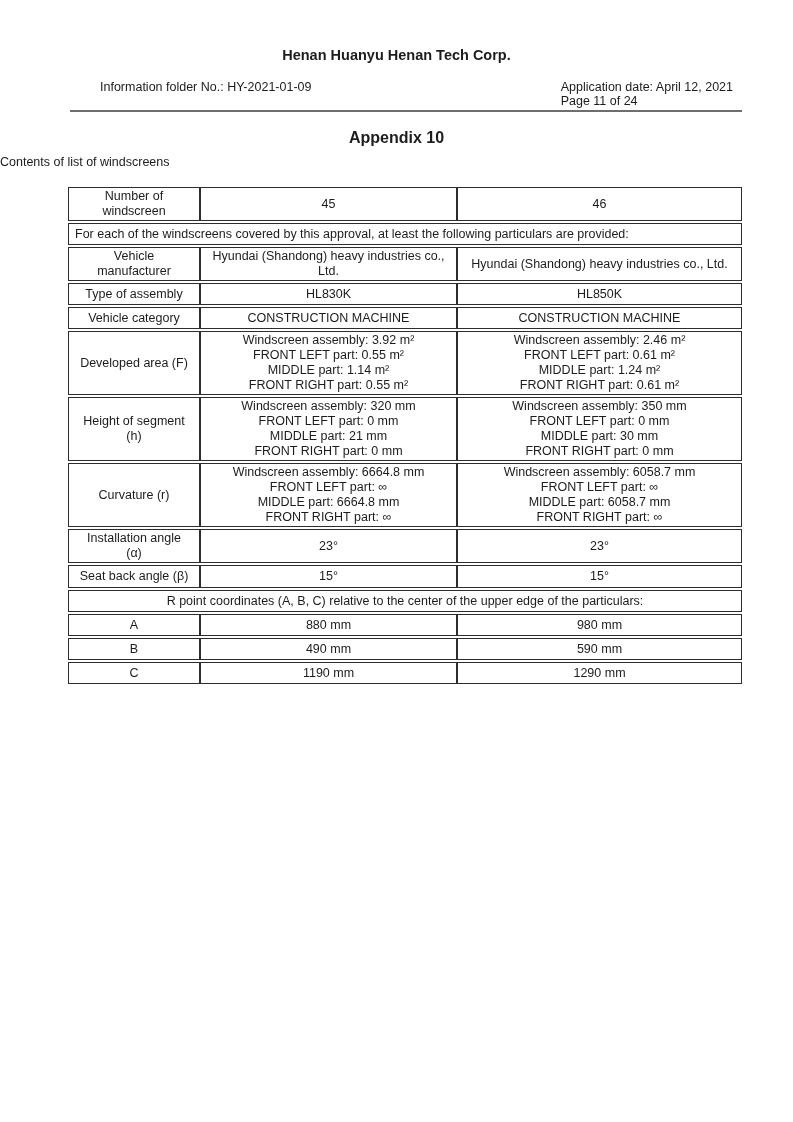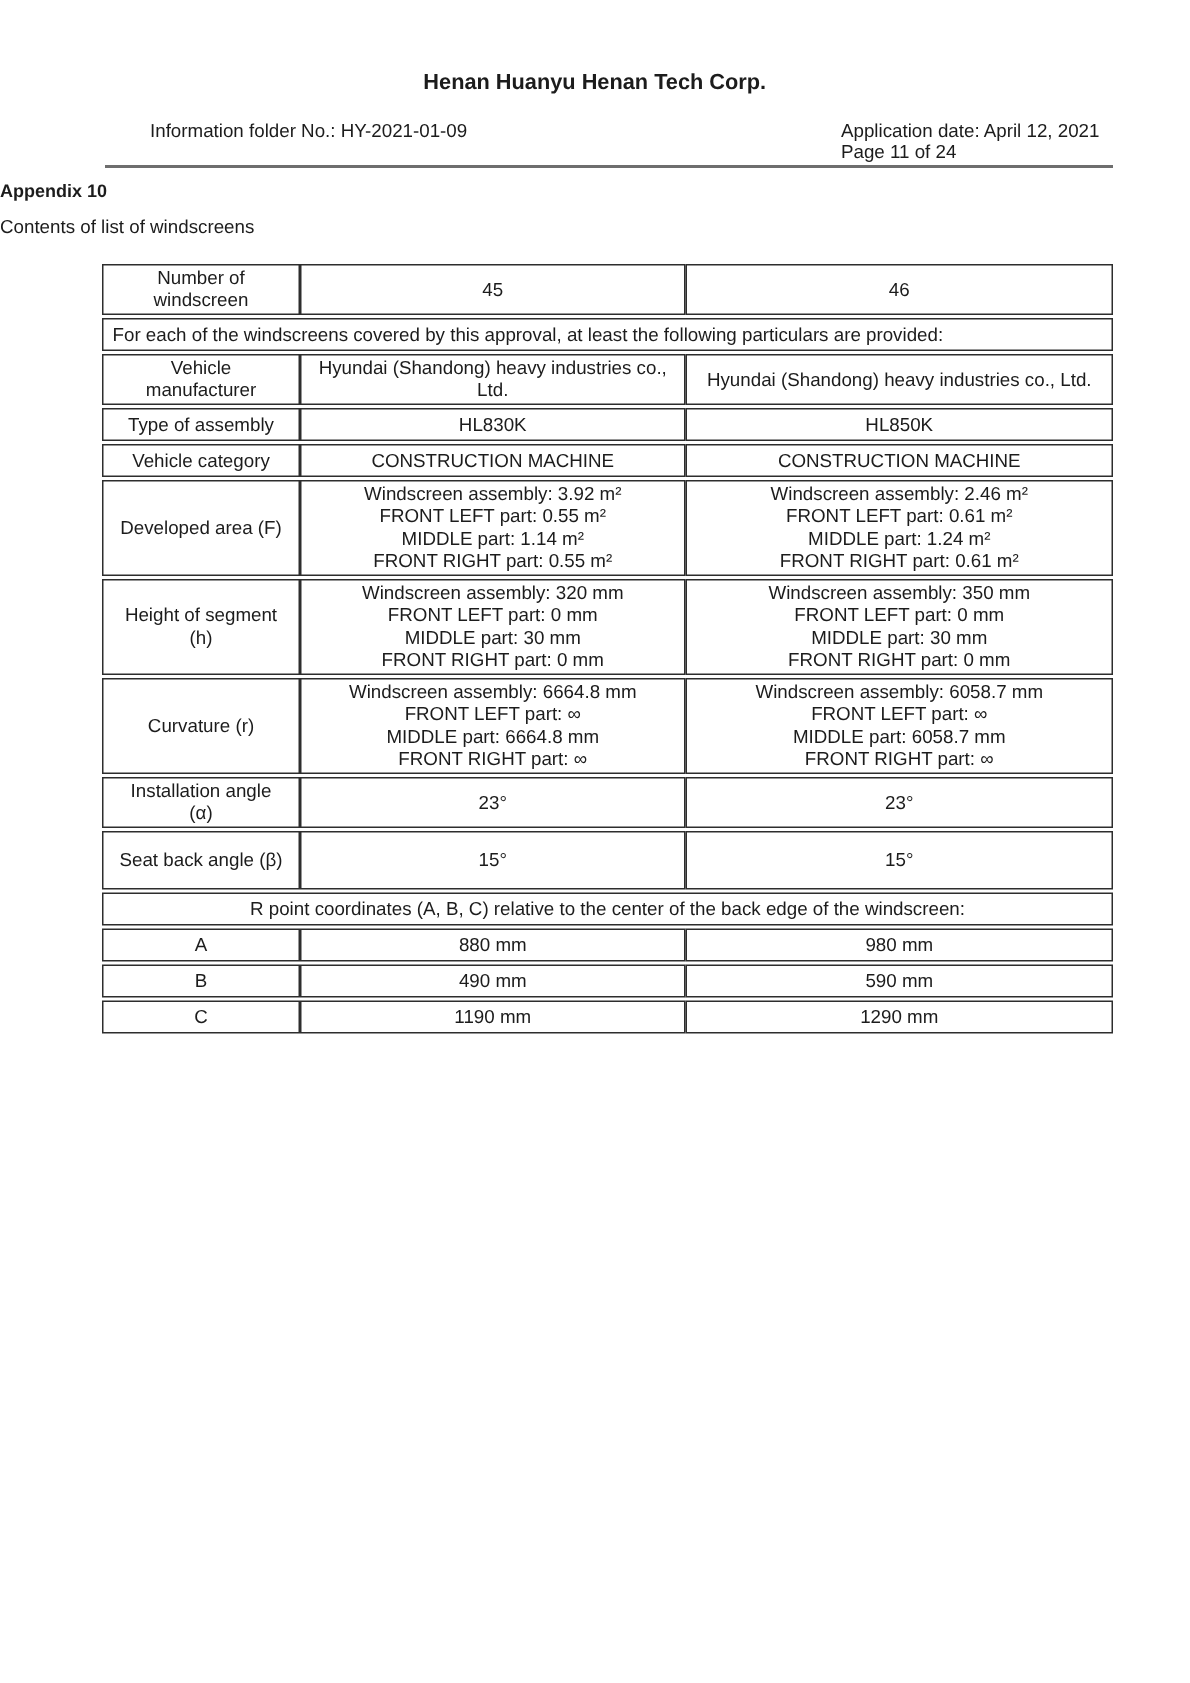--- a/index.html
+++ b/index.html
@@ -37,22 +37,23 @@
   }
   .meta-right div {
     margin-bottom: 0;
   }
   .rule {
     margin: 2px 51px 0 70px;
     height: 2px;
     background: #6e6e6e;
   }
   .appendix-title {
-    margin-top: 8px;
-    font-size: 12px;
+    margin-top: 19px;
+    text-align: center;
+    font-size: 16px;
     font-weight: bold;
     line-height: 14px;
   }
   .subtitle {
     margin-top: 10px;
     text-align: left;
     font-size: 12.5px;
     font-weight: normal;
     line-height: 14px;
   }
@@ -140,21 +141,21 @@
         <td>Windscreen assembly: 2.46 m²
 FRONT LEFT part: 0.61 m²
 MIDDLE part: 1.24 m²
 FRONT RIGHT part: 0.61 m²</td>
       </tr>
       <tr style="height:60px">
         <td>Height of segment
 (h)</td>
         <td>Windscreen assembly: 320 mm
 FRONT LEFT part: 0 mm
-MIDDLE part: 30 mm
+MIDDLE part: 21 mm
 FRONT RIGHT part: 0 mm</td>
         <td>Windscreen assembly: 350 mm
 FRONT LEFT part: 0 mm
 MIDDLE part: 30 mm
 FRONT RIGHT part: 0 mm</td>
       </tr>
       <tr style="height:62px">
         <td>Curvature (r)</td>
         <td>Windscreen assembly: 6664.8 mm
 FRONT LEFT part: ∞
@@ -164,27 +165,27 @@
 FRONT LEFT part: ∞
 MIDDLE part: 6058.7 mm
 FRONT RIGHT part: ∞</td>
       </tr>
       <tr style="height:28px">
         <td>Installation angle
 (α)</td>
         <td>23°</td>
         <td>23°</td>
       </tr>
-      <tr style="height:39px">
+      <tr style="height:23px">
         <td>Seat back angle (β)</td>
         <td>15°</td>
         <td>15°</td>
       </tr>
       <tr style="height:22px">
-        <td colspan="3">R point coordinates (A, B, C) relative to the center of the back edge of the windscreen:</td>
+        <td colspan="3">R point coordinates (A, B, C) relative to the center of the upper edge of the particulars:</td>
       </tr>
       <tr style="height:22px">
         <td>A</td>
         <td>880 mm</td>
         <td>980 mm</td>
       </tr>
       <tr style="height:22px">
         <td>B</td>
         <td>490 mm</td>
         <td>590 mm</td>

